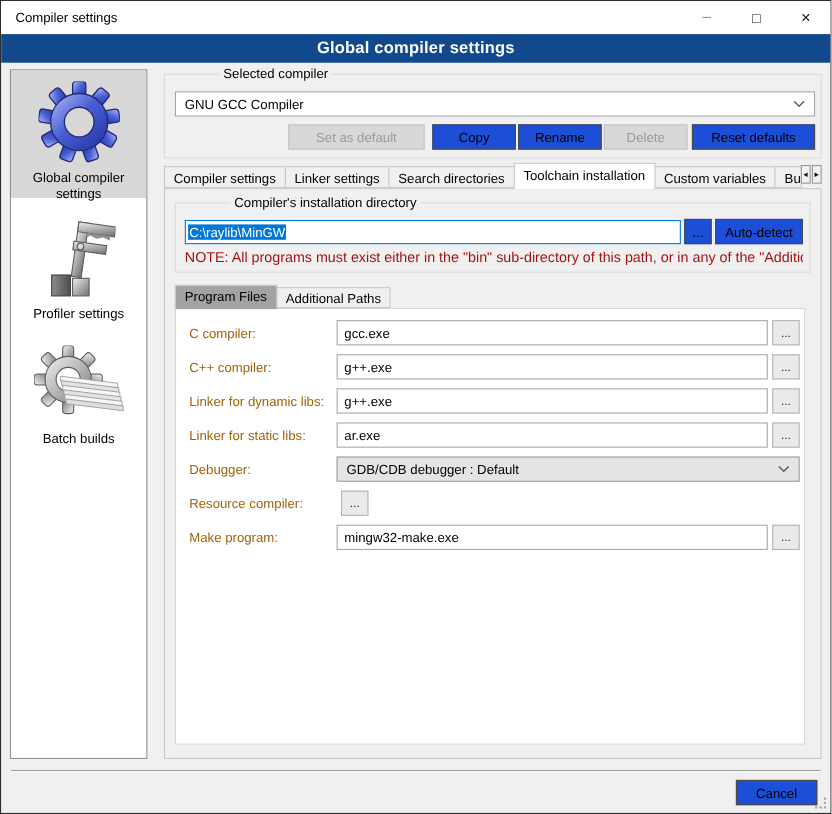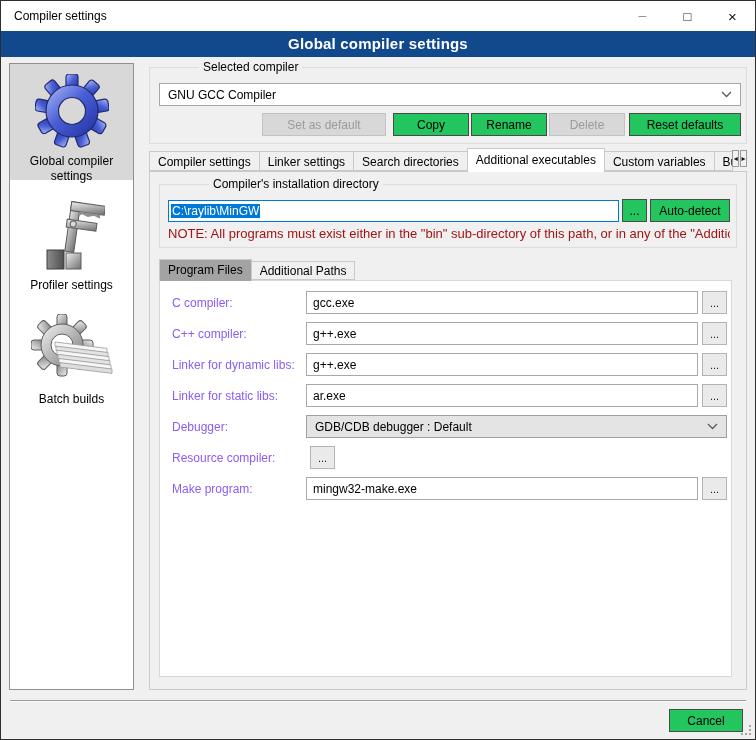--- a/index.html
+++ b/index.html
@@ -30,21 +30,21 @@
 
   .group{position:relative;border:1px solid #dcdcdc;box-sizing:border-box;background:transparent;}
   .legend{position:absolute;top:-8px;left:8px;background:#f0f0f0;padding:0 4px;font-size:12px;color:#000;margin-left:41px;}
 
   .group1{position:absolute;top:4px;left:0;right:0;height:77px;padding:15px 5px 8px 9px;}
   .combo-row{display:flex;height:23px;}
   .selectbox{flex:1;height:23px;box-sizing:border-box;border:1px solid #a6a6a6;background:#fff;display:flex;align-items:center;padding:0 8px;font-size:12px;color:#000;}
   .selectbox .chev{margin-left:auto;display:flex;align-items:center;}
   .selectbox.gray{background:#e4e4e4;border-color:#9f9f9f;gap:23px;}
   .btn-row{margin-top:7px;display:flex;height:23px;}
-  .btn{height:23px;box-sizing:border-box;background:#22c55e;border:1px solid #4a4a4a;font-family:inherit;font-size:12px;color:#000;padding:0 4px;cursor:default;}
+  .btn{height:23px;box-sizing:border-box;background:#1d4ed8;border:1px solid #4a4a4a;font-family:inherit;font-size:12px;color:#000;padding:0 4px;cursor:default;}
   .btn--disabled{background:#d8d8d8;border-color:#c3c3c3;color:#9b9b9b;}
   .b-setdef{margin-left:103px;width:124px;}
   .b-copy{margin-left:7px;width:76px;}
   .b-rename{margin-left:2px;width:76px;}
   .b-delete{margin-left:2px;width:76px;}
   .b-reset{margin-left:auto;width:112px;}
 
   
   .tabstrip{position:absolute;top:85px;left:0;right:0;height:23px;display:flex;align-items:flex-end;z-index:2;}
   .tab{height:20px;line-height:20px;box-sizing:border-box;background:#f0f0f0;border:1px solid #c9c9c9;padding:0 8px;font-size:12px;margin-right:-1px;white-space:nowrap;cursor:default;}
@@ -64,21 +64,21 @@
   .b-browse-dir{margin-left:3px;width:25px;}
   .b-autodetect{margin-left:3px;width:80px;}
   .note{margin-top:4px;font-size:13px;color:#a21414;white-space:nowrap;overflow:hidden;}
 
   
   .subtabstrip{margin:11px 0 0 1px;height:21px;display:flex;align-items:flex-end;position:relative;z-index:2;}
   .subtab{height:19px;line-height:18px;box-sizing:border-box;background:#f0f0f0;border:1px solid #c9c9c9;padding:0 8px;font-size:12px;margin-right:-1px;cursor:default;}
   .subtab.active{height:22px;line-height:21px;background:#a3a3a3;border-bottom:none;margin-bottom:-1px;position:relative;z-index:3;}
   .whitepanel{margin:0 6px 0 1px;height:397px;box-sizing:border-box;background:#fff;border:1px solid #d7d7d7;padding:10px 4px 0 12px;position:relative;z-index:1;}
   .frow{display:flex;align-items:center;height:23px;margin-bottom:8px;}
-  .flabel{width:134px;flex-shrink:0;font-size:12px;color:#8b5cf6;}
+  .flabel{width:134px;flex-shrink:0;font-size:12px;color:#a16207;}
   .field{flex:1;height:23px;box-sizing:border-box;border:1px solid #a8a8a8;background:#fff;padding:0 6px;font-family:inherit;font-size:12px;color:#000;outline:none;}
   .browse{width:25px;height:23px;box-sizing:border-box;margin-left:4px;background:#eaeaea;border:1px solid #b3b3b3;font-family:inherit;font-size:11px;color:#222;padding:0;cursor:default;}
 
   
   .footer-divider{position:absolute;left:9px;right:9px;top:699px;height:0;border-top:1px solid #9d9d9d;border-bottom:1px solid #fbfbfb;}
   .b-ok{position:absolute;top:748px;right:99px;width:74px;}
   .b-cancel{position:absolute;top:708px;right:12px;width:74px;}
   .grip{position:absolute;right:4px;bottom:4px;width:12px;height:12px;}
   .grip i{position:absolute;width:2px;height:2px;background:#a5a5a5;}
   .grip i:nth-child(1){right:0;bottom:0;}
@@ -216,21 +216,21 @@
         <button class="btn b-rename">Rename</button>
         <button class="btn btn--disabled b-delete">Delete</button>
         <button class="btn b-reset">Reset defaults</button>
       </div>
     </div>
 
     <div class="tabstrip">
       <div class="tab">Compiler settings</div>
       <div class="tab">Linker settings</div>
       <div class="tab">Search directories</div>
-      <div class="tab active">Additional executables</div>
+      <div class="tab active">Toolchain installation</div>
       <div class="tab">Custom variables</div>
       <div class="tab tab--clipped">Build options</div>
       <button class="tab-arrow first">
           <span>◂</span>
         </button>
       <button class="tab-arrow">
           <span>▸</span>
         </button>
     </div>
 

